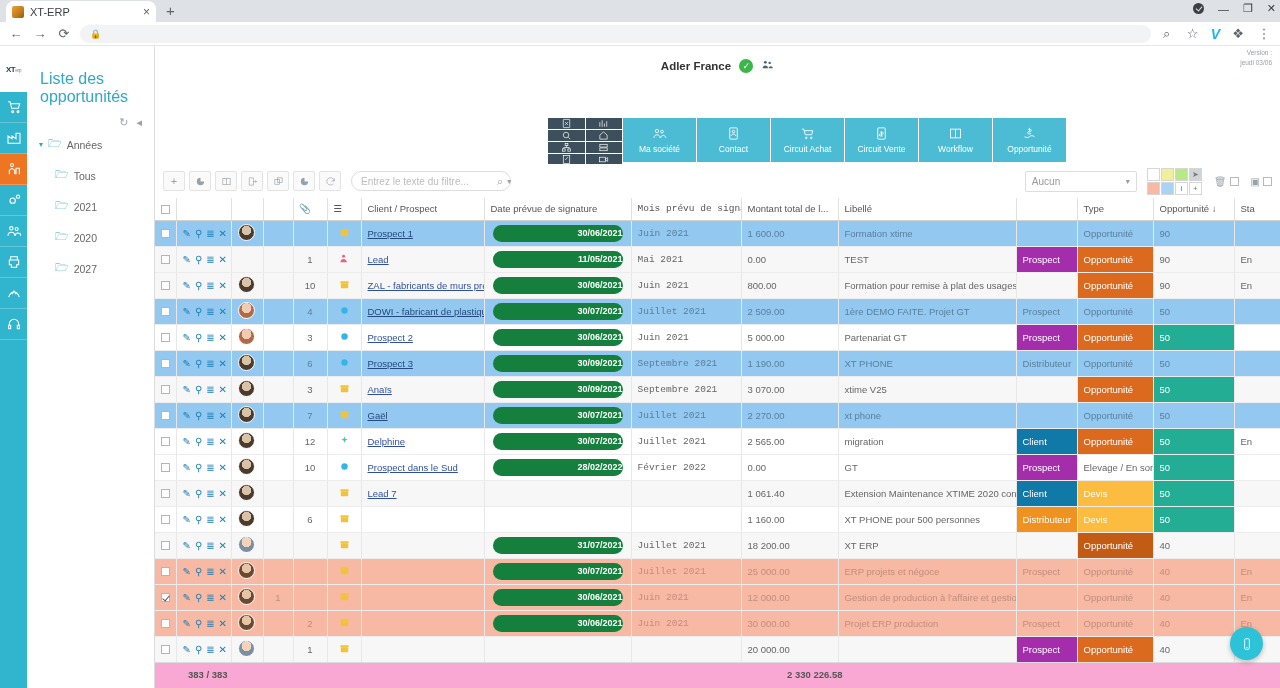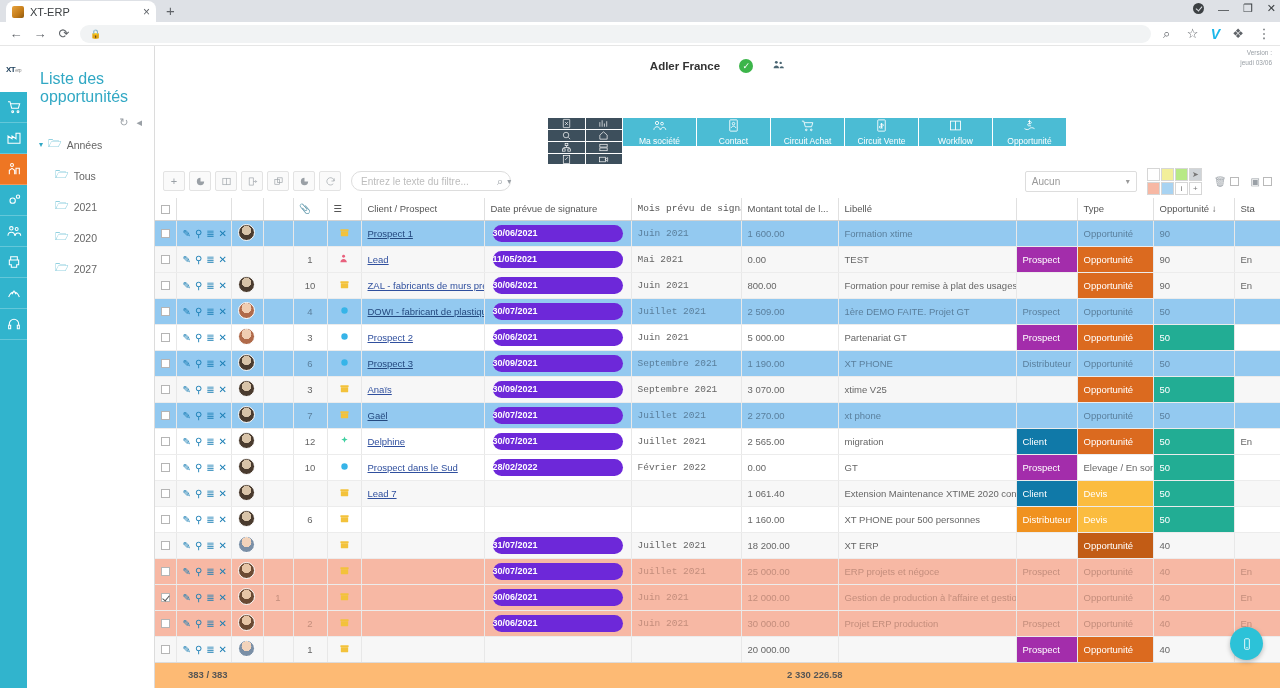--- a/index.html
+++ b/index.html
@@ -71,37 +71,37 @@
   #tree-title{ font-size:16px; color:#31a8c4; padding:24px 0 10px 13px; }
   #tree-tools{ display:flex; justify-content:flex-end; gap:8px; padding-right:12px; color:#9aa0a6; font-size:11px;}
   #tree-tools span{cursor:pointer;}
   .tree-node{ display:flex; align-items:center; gap:5px; padding:6px 0 6px 12px; font-size:10.5px; color:#666;}
   .tree-node.child{ padding-left:28px; }
   .caret{ color:#31a8c4; font-size:8px; }
   .folder{ color:#31a8c4; font-size:11px; }
 
   
   #header-band{ position:absolute; left:155px; top:0; right:0; height:118px; background:#fff;}
-  #company{ text-align:center; padding-top:12px; display:flex; justify-content:center; align-items:center; gap:19px;}
+  #company{ text-align:center; padding-top:12px; display:flex; justify-content:center; align-items:center; gap:8px;}
   #company .cname{ font-size:11.5px; font-weight:bold; color:#333;}
   .check-badge{ width:14px;height:14px;border-radius:50%;background:#3cb54a; display:inline-flex;align-items:center;justify-content:center;color:#fff;font-size:9px;}
   .people-ic{ color:#4a6572; font-size:12px;}
 
   #version-info{
     position:absolute; right:8px; top:2px; text-align:right; font-size:6.5px; color:#9aa0a6; line-height:1.5;
   }
   #tooltip{
     position:absolute; right:8px; top:9px; width:146px; background:#fff;
     border:1px solid #ccc; box-shadow:0 1px 4px rgba(0,0,0,.25);
     padding:5px 7px; font-size:9px; line-height:1.45; color:#222; border-radius:2px;
   }
 
   
   #menu-tiles{
-    position:absolute; left:393px; top:72px; display:flex; height:28px;
+    position:absolute; left:393px; top:72px; display:flex; height:44px;
   }
   .grid-tile{
     width:74px; display:grid; grid-template-columns:1fr 1fr; grid-template-rows:1fr 1fr; gap:1px;
   }
   .gt{ background:#3d4f5c; display:flex;align-items:center;justify-content:center; cursor:pointer;}
   .gt svg{width:11px;height:11px;stroke:#fff;fill:none;stroke-width:1.5;}
   .tile{
     width:74px; background:#4bbcd4; color:#fff; display:flex; flex-direction:column;
     align-items:center; justify-content:center; gap:3px; font-size:8.5px;
     border-left:1px solid #fff; cursor:pointer;
@@ -158,35 +158,35 @@
   .rowchk.checked{ position:relative;}
   .rowchk.checked:after{content:"";position:absolute;left:2px;top:0px;width:3px;height:6px;border:1px solid #555;border-top:none;border-left:none;transform:rotate(40deg);}
   .acts{ display:flex; gap:4px; align-items:center; color:#1b7fb5; font-size:10px;}
   .acts span{cursor:pointer;}
   .avatar{ width:17px;height:17px;border-radius:50%; display:inline-block; border:1px solid #fff;}
   .a1{background:radial-gradient(circle at 50% 35%,#d8c3a8 0 38%,#4a3b2e 39% 100%);}
   .a2{background:radial-gradient(circle at 50% 35%,#e6c5a6 0 38%,#6b4a33 39% 100%);}
   .a3{background:radial-gradient(circle at 50% 35%,#f0cdb2 0 40%,#b06a4a 41% 100%);}
   .a4{background:radial-gradient(circle at 50% 35%,#f2d3bb 0 40%,#7a8fa6 41% 100%);}
   .datepill{
-    display:block; background:#6d28d9; color:#fff; border-radius:11px; text-align:left;
+    display:block; background:#15803d; color:#fff; border-radius:11px; text-align:right;
     font-size:9px; font-weight:bold; line-height:17px; height:17px; margin:0 2px;
   }
   .clink{ color:#2f4f9e; text-decoration:underline; cursor:pointer; font-size:9.5px;}
   tr.sel .clink{ color:#24497f;}
   .badge-purple{background:#a32dab !important;color:#fff !important;}
   .badge-blue{background:#1079a8 !important;color:#fff !important;}
   .badge-orange{background:#f0921f !important;color:#fff !important;}
   .badge-oppo{background:#db6a1f !important;color:#fff !important;}
   .badge-oppo2{background:#c25c15 !important;color:#fff !important;}
   .badge-devis{background:#fbbc3f !important;color:#fff !important;}
   .badge-teal{background:#22ad94 !important;color:#fff !important;}
 
   #grid-footer{
-    position:absolute; left:0; right:0; bottom:0; height:26px; background:#fdba74;
+    position:absolute; left:0; right:0; bottom:0; height:26px; background:#f9a8d4;
     border-top:1px solid #dcdcdc; font-size:9.5px; font-weight:bold; color:#555;
   }
   #grid-footer .f1{ position:absolute; left:33px; top:6px;}
   #grid-footer .f2{ position:absolute; left:632px; top:6px;}
 
   #chat-bubble{
     position:absolute; right:17px; bottom:28px; width:33px;height:33px;border-radius:50%;
     background:#2cc2d8; display:flex;align-items:center;justify-content:center; cursor:pointer;
     box-shadow:0 2px 5px rgba(0,0,0,.25);
   }

